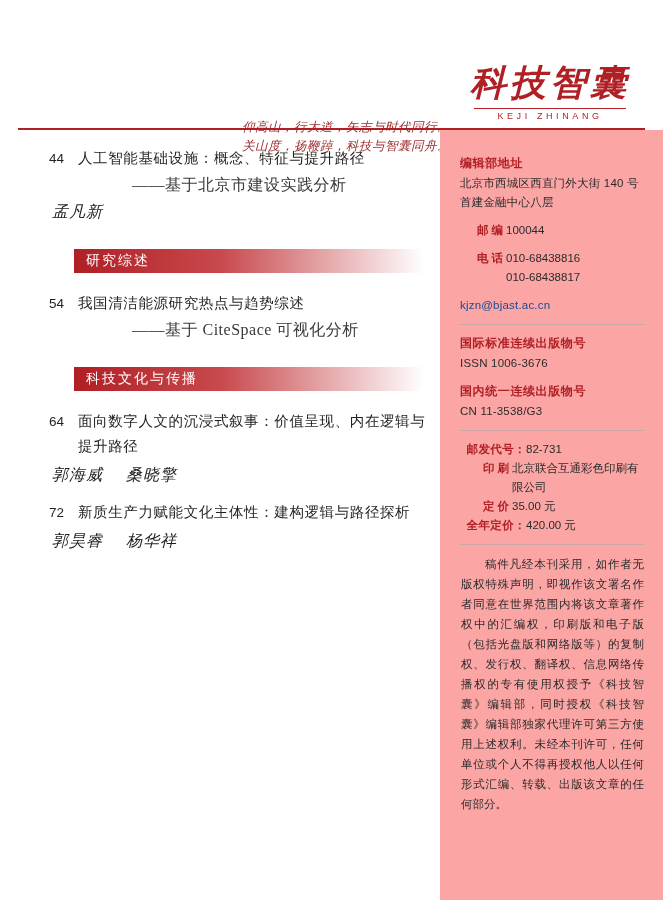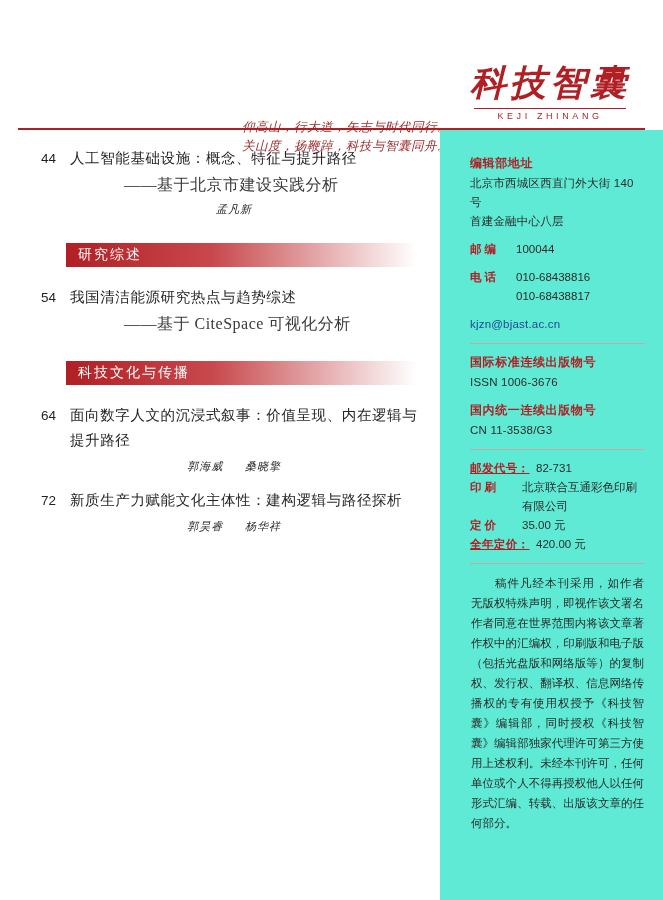--- a/index.html
+++ b/index.html
@@ -78,21 +78,21 @@
     left: 18px;
     top: 128px;
     width: 627px;
     height: 2px;
     background: #b01f24;
   }
 
   
   .toc {
     position: absolute;
-    left: 26px;
+    left: 34px;
     top: 146px;
     width: 404px;
     height: 736px;
   }
   .toc-entry {
     position: relative;
     margin-bottom: 2px;
   }
   .entry-line {
     display: flex;
@@ -117,23 +117,23 @@
   }
   .entry-sub {
     margin: 3px 0 0 98px;
     font-size: 16px;
     line-height: 22px;
     color: #3a3a3a;
     letter-spacing: 0.5px;
   }
   .entry-authors {
     margin-top: 6px;
-    text-align: center;
+    text-align: left;
     padding-right: 6px;
-    font-size: 11px;
+    font-size: 16px;
     font-style: italic;
     color: #231f20;
     letter-spacing: 1px;
   }
   .entry-authors span { margin-left: 18px; }
 
   .section-header {
     position: relative;
     height: 24px;
     margin: 26px 0 18px 40px;
@@ -150,23 +150,23 @@
     line-height: 20px;
   }
 
   
   .colophon {
     position: absolute;
     left: 440px;
     top: 130px;
     width: 223px;
     height: 770px;
-    background: #5eead4;
+    background: #fca5a5;
     box-sizing: border-box;
-    padding: 24px 18px 10px 30px;
+    padding: 24px 18px 10px 20px;
     font-family: "Liberation Sans", sans-serif;
     font-size: 11.5px;
     line-height: 19px;
     color: #2b2b2b;
   }
   .co-head {
     color: #b01f24;
     font-weight: bold;
     font-size: 12px;
     letter-spacing: 0.6px;
@@ -178,22 +178,23 @@
   }
   .co-row {
     display: flex;
     font-size: 11.5px;
   }
   .co-key {
     flex: 0 0 46px;
     color: #b01f24;
     font-weight: bold;
     letter-spacing: 3px;
-  }
-  .co-key.wide { letter-spacing: 0.4px; text-decoration: underline; }
+    text-align: right;
+  }
+  .co-key.wide { letter-spacing: 0.4px; }
   .co-val { flex: 1; }
   .co-gap { height: 9px; }
   .co-rule {
     height: 1px;
     background: #c9a9a6;
     margin: 9px 0 9px 0;
   }
   .co-email {
     color: #1b4b8f;
     word-break: break-all;

